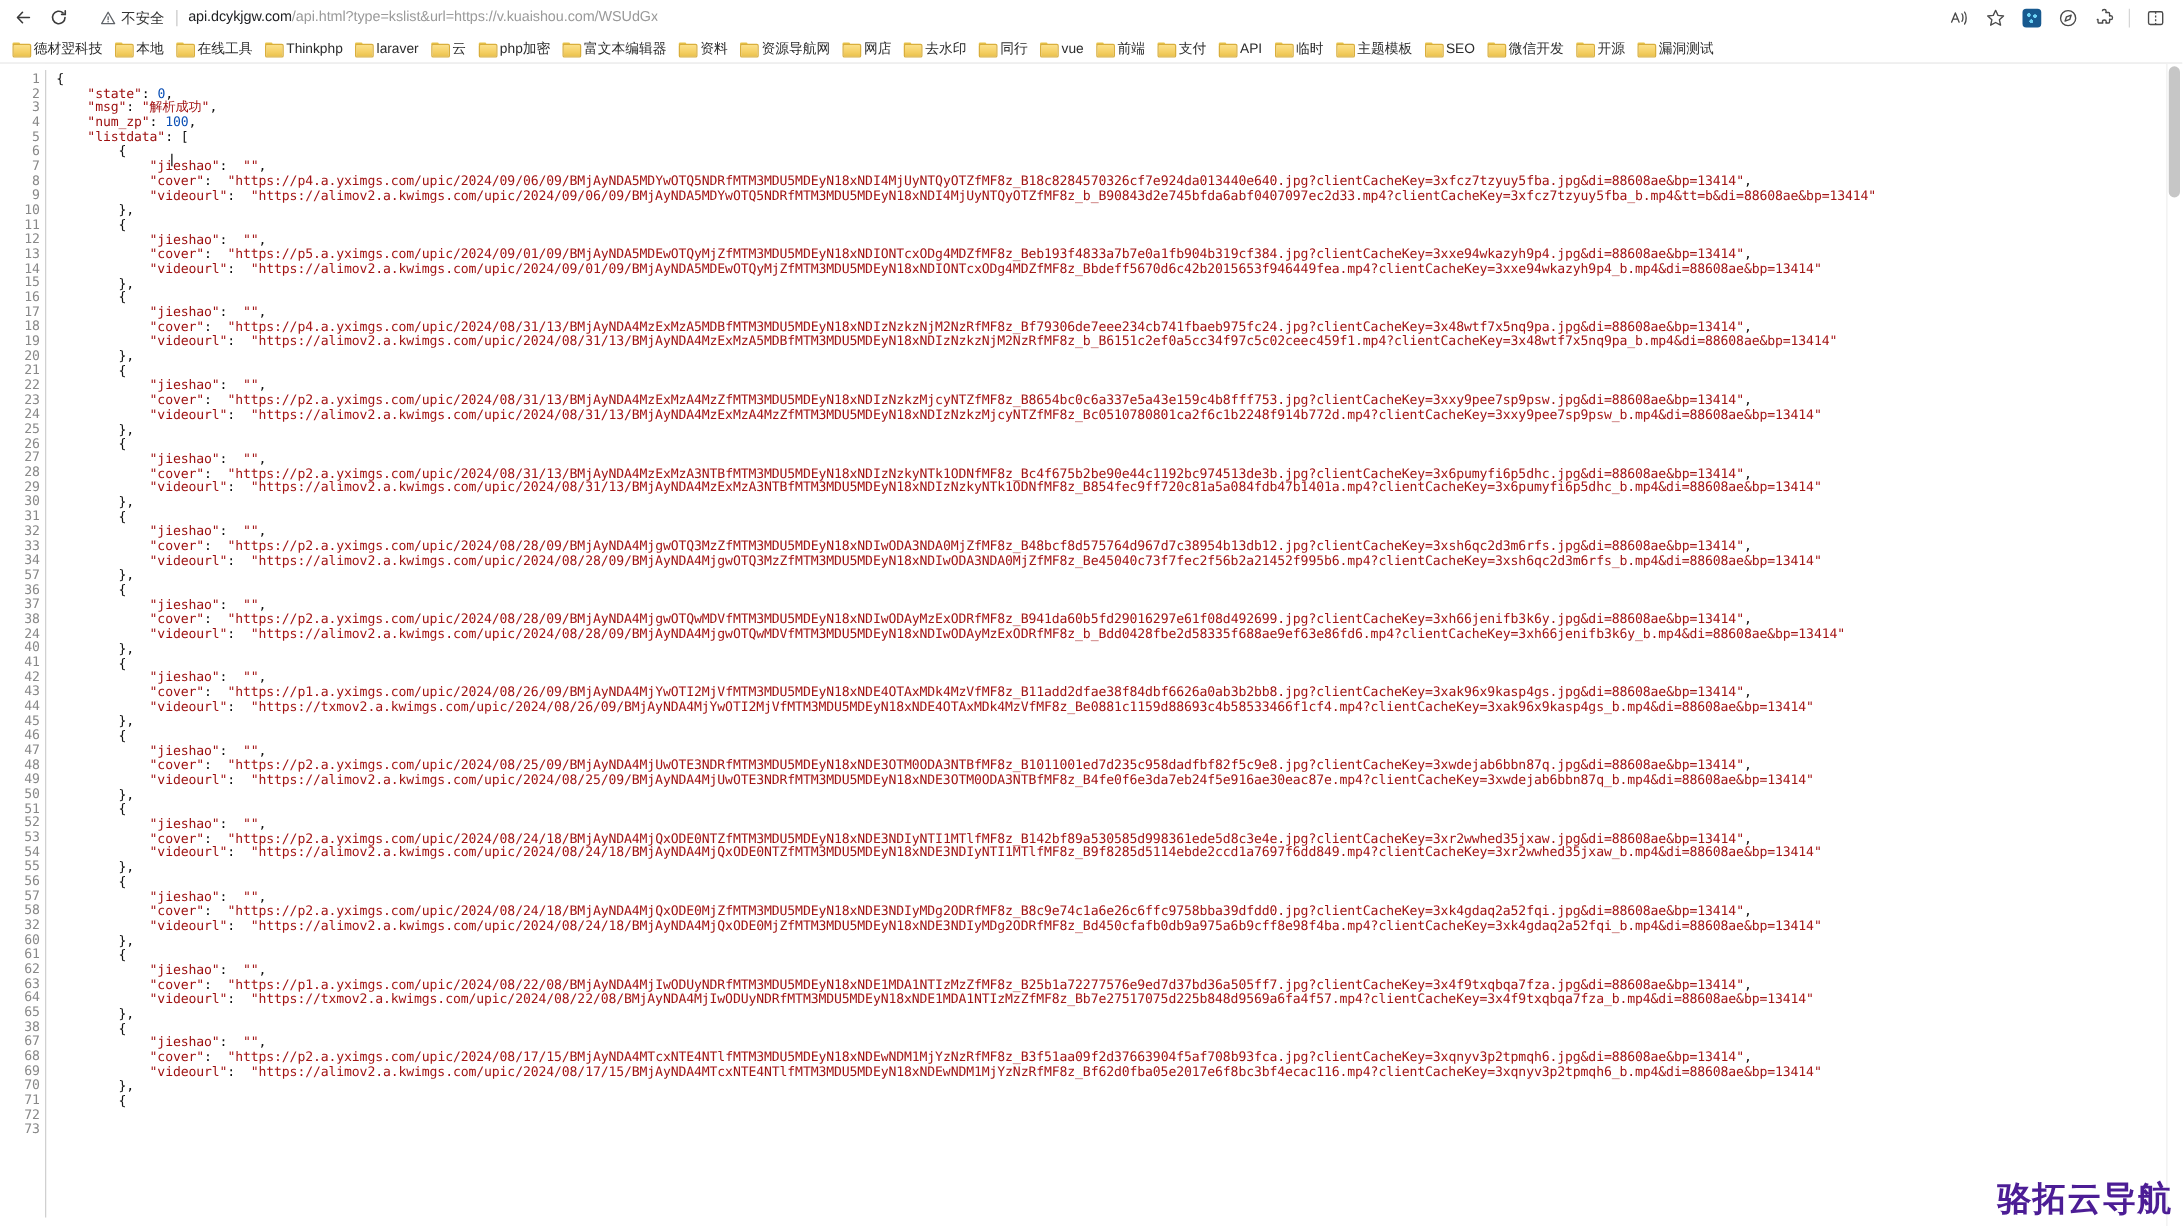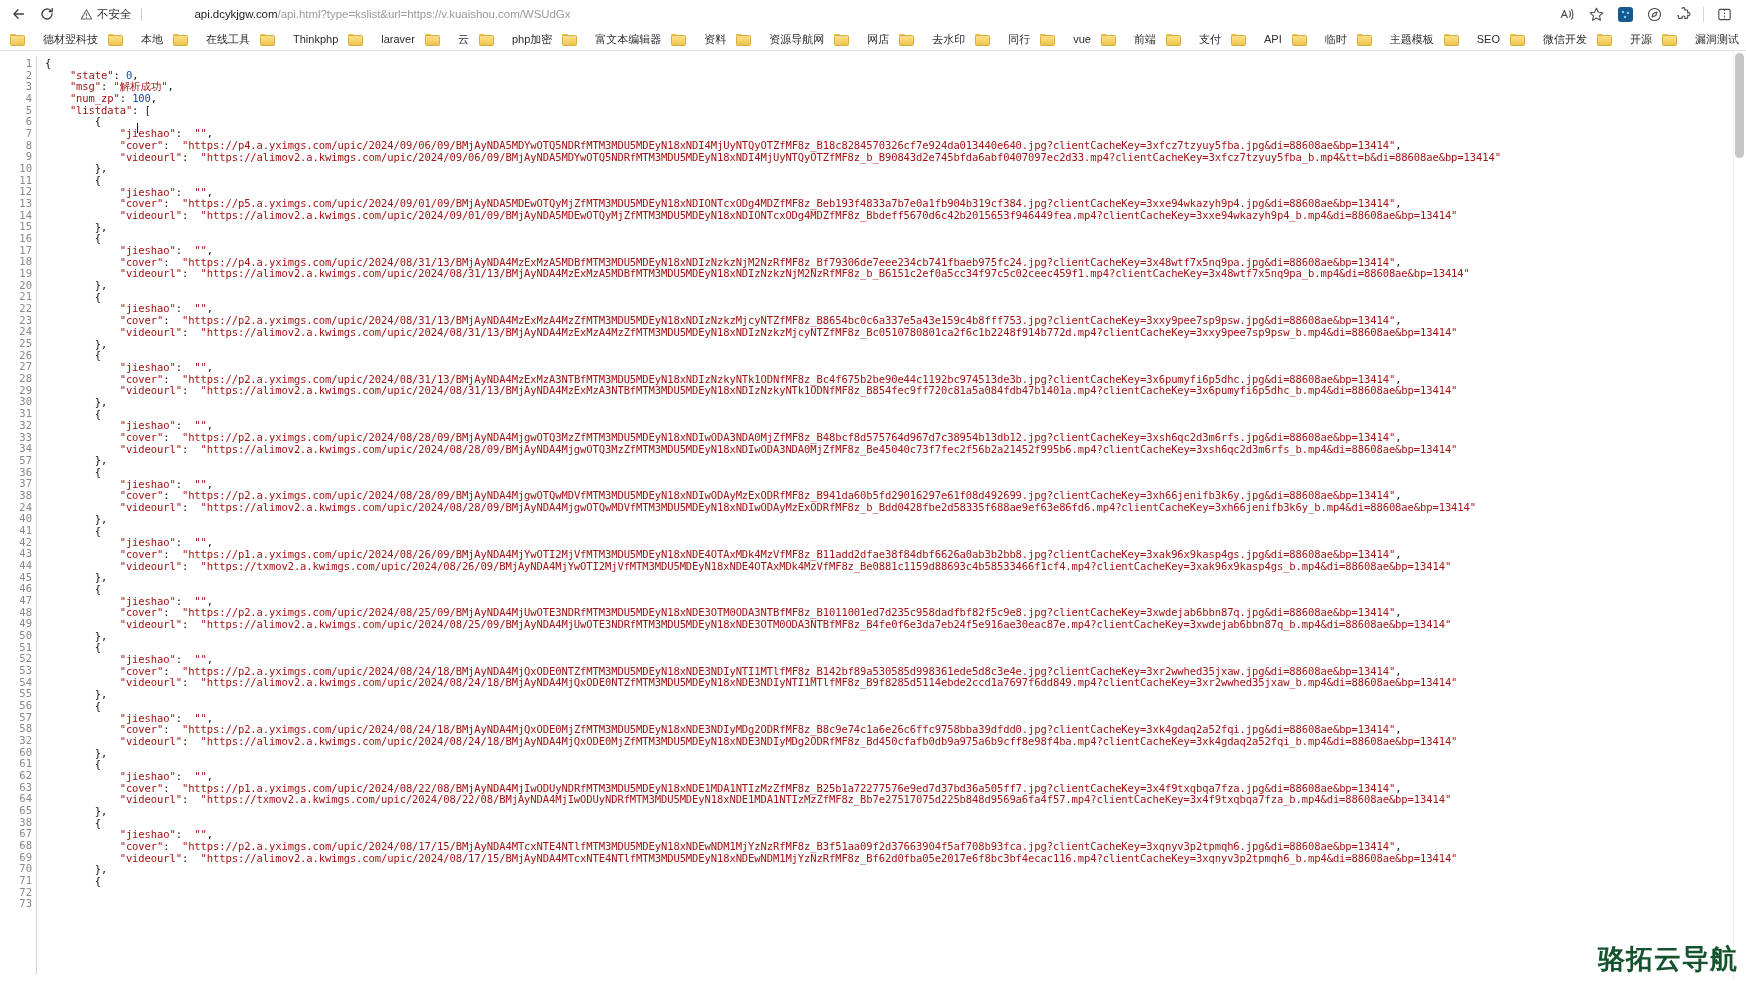--- a/index.html
+++ b/index.html
@@ -65,21 +65,21 @@
     flex: 0 0 auto;
   }
   #url-text {
     font-size: 11.5px;
     color: #9a9a9a;
     white-space: nowrap;
     overflow: hidden;
     text-overflow: ellipsis;
     letter-spacing: -0.05px;
   }
-  #url-text .host { color: #202124; margin-left: 44px; }
+  #url-text .host { color: #202124; }
 
   #toolbar-right {
     display: flex;
     align-items: center;
     gap: 1px;
     flex: 0 0 auto;
     padding-right: 2px;
   }
   .tb-icon {
     width: 28px; height: 24px;
@@ -114,21 +114,21 @@
     height: 22px;
     display: flex;
     align-items: center;
     padding: 0 6px;
     overflow: hidden;
     white-space: nowrap;
   }
   .bookmark {
     display: flex;
     align-items: center;
-    gap: 20px;
+    gap: 4px;
     padding: 2px 6px 2px 4px;
     border-radius: 4px;
     flex: 0 0 auto;
     height: 19px;
   }
   .bm-folder {
     width: 13px; height: 11px;
     position: relative;
     flex: 0 0 auto;
   }
@@ -224,21 +224,21 @@
     background: #c6c6c6;
     border-radius: 5px;
   }
 
   
   #watermark {
     position: absolute;
     right: 8px; bottom: 4px;
     font-size: 27px;
     font-weight: bold;
-    color: #14532d;
+    color: #4c1d95;
     letter-spacing: 1px;
     font-family: "DejaVu Sans", sans-serif;
     -webkit-user-select: none;
     user-select: none;
   }
 </style>
 </head>
 <body>
 
 <div id="browser-chrome">

